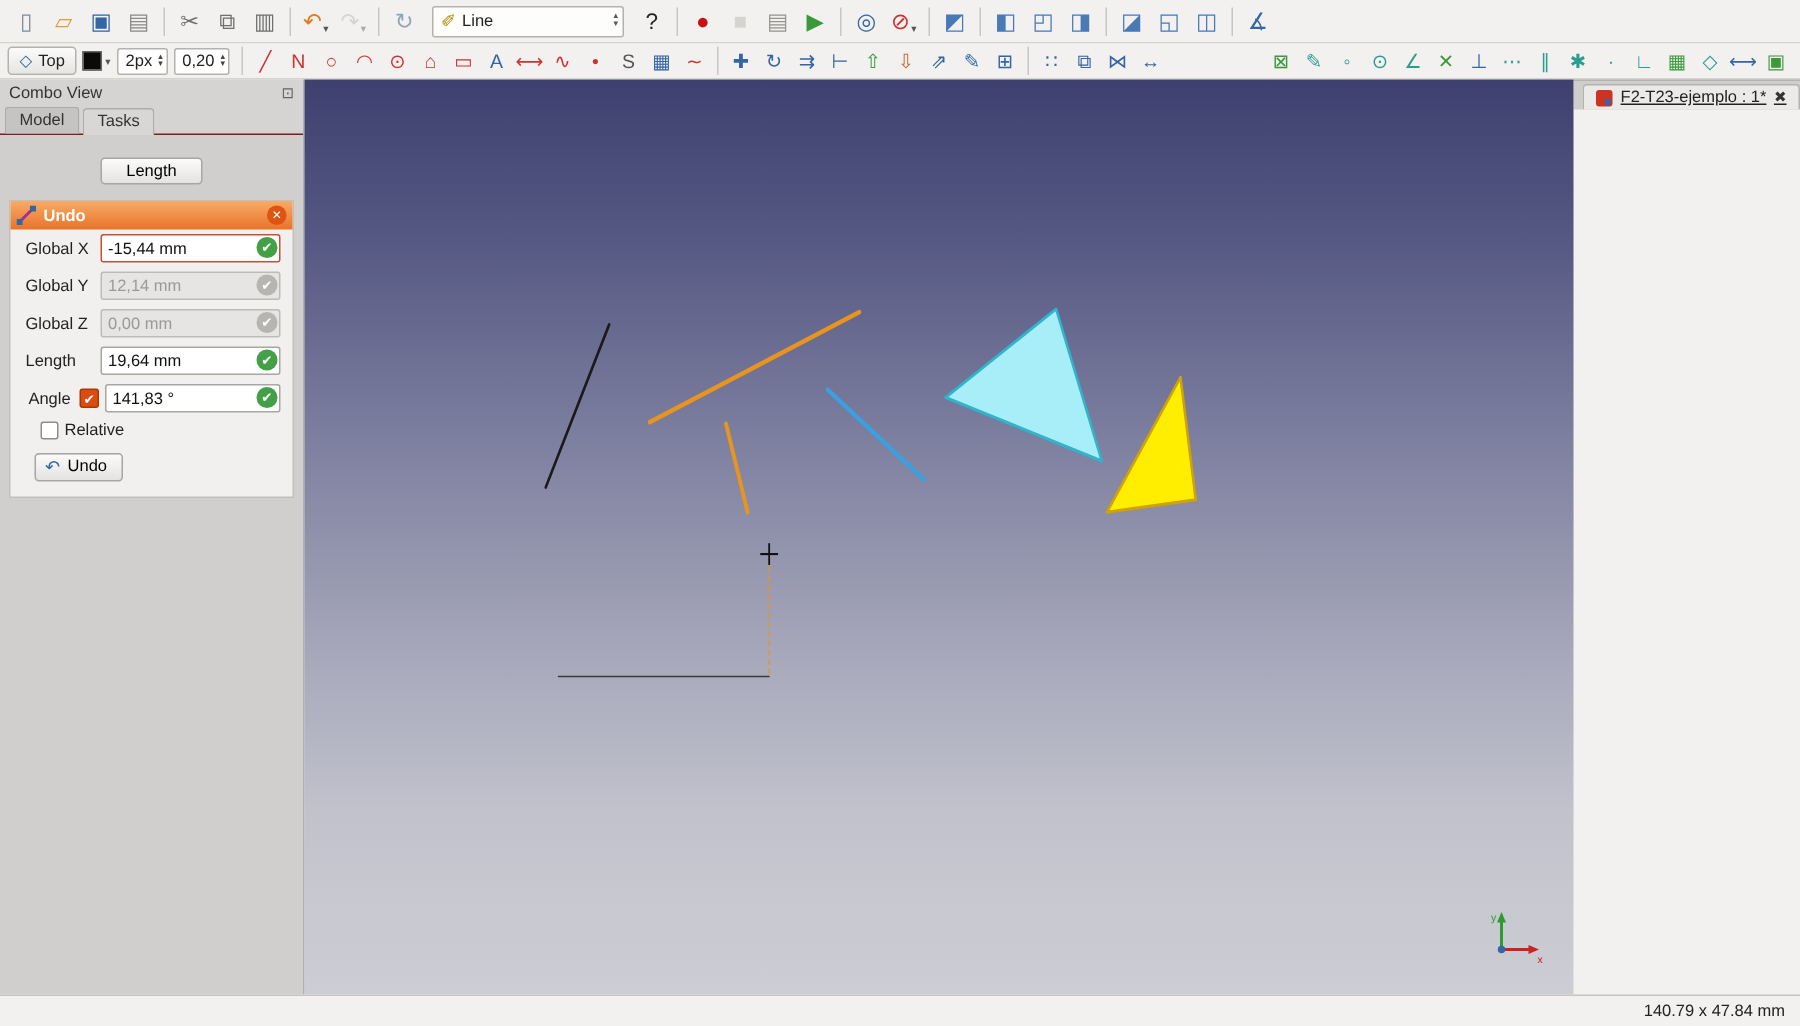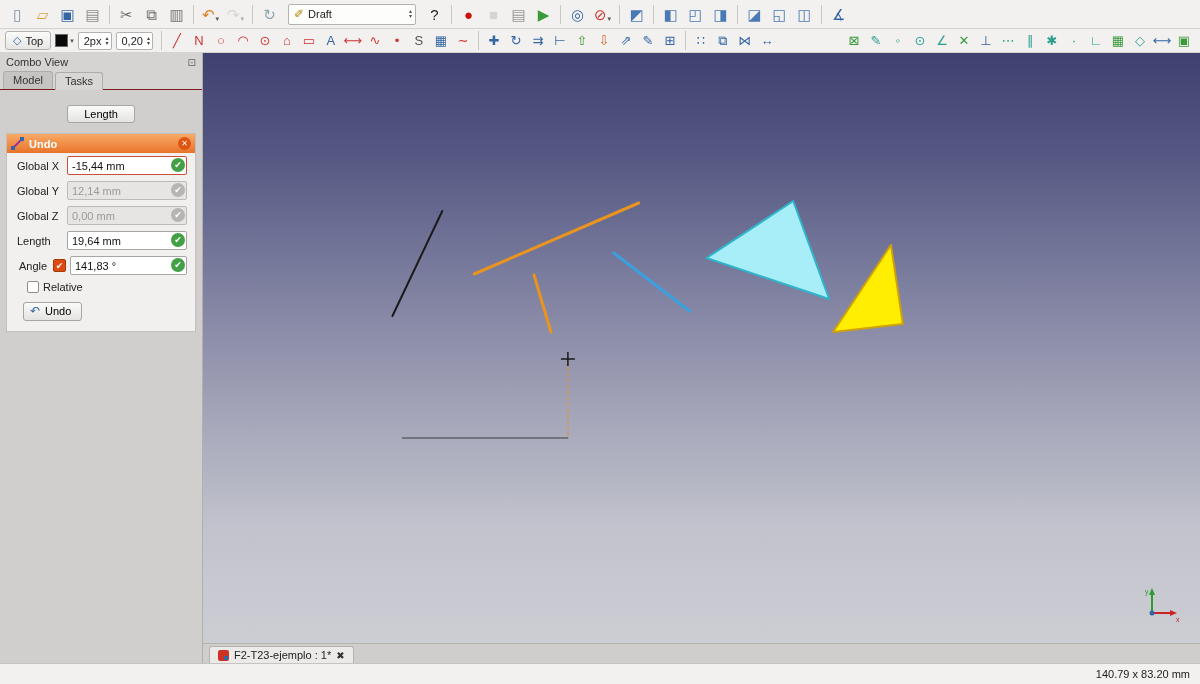--- a/index.html
+++ b/index.html
@@ -54,21 +54,21 @@
   input.fld.hl { border-color:#c94f38; }
   input.fld.off { background:#e6e5e3; color:#9b9a98; border-color:#bdbbb8; }
   .check-badge { position:absolute; right:2px; top:2px; width:14px; height:14px; border-radius:50%; background:#43a047; color:#fff; font-size:9px; line-height:14px; text-align:center; }
   .check-badge.gray { background:#b7b5b2; }
   .angle-cb { width:13px; height:13px; background:#dd4b12; border:1px solid #a33c00; border-radius:2px; color:#fff; font-size:9px; line-height:12px; text-align:center; flex-shrink:0; }
   .cb-row { display:flex; align-items:center; gap:4px; padding:3px 0 3px 20px; font-size:11px; color:#222; }
   .cb { width:12px; height:12px; background:#fff; border:1px solid #8f8d8a; border-radius:2px; }
   .undo-btn { margin:6px 0 4px 16px; display:inline-flex; align-items:center; gap:5px; font-size:11px; padding:1px 10px 2px 6px; border:1px solid #a8a6a3; border-radius:3px; background:linear-gradient(#fbfbfa,#e4e3e1); }
   .undo-glyph { color:#3465a4; font-size:12px; }
 
-  #viewport-col { flex:1; display:flex; flex-direction:column; min-width:0; }
+  #viewport-col { flex:1; display:flex; flex-direction:row; min-width:0;text-decoration:underline; }
   #viewport { flex:1; position:relative; background:linear-gradient(180deg,#3e416f 0%,#565983 18%,#7b7d9e 38%,#a2a3b7 60%,#c1c2cc 80%,#cdced4 100%); }
   #sketch-svg { position:absolute; inset:0; width:100%; height:100%; }
 
   #axis-indicator { position:absolute; right:18px; bottom:20px; }
 
   #doc-tabbar { height:20px; background:#cfcecc; border-top:1px solid #b5b3b0; display:flex; align-items:flex-end; padding-left:6px; }
   .doc-tab { display:flex; align-items:center; gap:5px; background:#eceae8; border:1px solid #b5b3b0; border-bottom:none; border-radius:3px 3px 0 0; font-size:11px; padding:2px 8px; color:#222; }
   .doc-icon { width:11px; height:11px; background:#cc3322; border-radius:2px; position:relative; }
   .doc-icon::after { content:""; position:absolute; right:1px; bottom:1px; width:4px; height:4px; background:#3465a4; }
   .doc-close { font-size:10px; color:#333; font-weight:bold; }
@@ -111,21 +111,21 @@
         <span class="glyph" style="color: rgb(179, 177, 174);">↷</span>
         <span class="dd">▾</span>
       </span>
       <span class="tb-sep"></span>
       <span class="tb-btn">
         <span class="glyph" style="color: rgb(143, 167, 179);">↻</span>
       </span>
     </div>
   <div class="wb-select">
     <span class="glyph" style="color:#b58900;font-size:12px;">✐</span>
-    <span class="wb-label">Draft</span>
+    <span class="wb-label">Line</span>
     <span class="wb-spin">
         <span>▴</span>
         <span>▾</span>
       </span>
   </div>
   <div id="tb1-right" class="tb-group">
       <span class="tb-btn">
         <span class="glyph" style="color: rgb(34, 34, 34);">?</span>
       </span>
       <span class="tb-sep"></span>
@@ -444,14 +444,14 @@
       <div class="doc-tab">
         <span class="doc-icon"></span>
         <span>F2-T23-ejemplo : 1*</span>
         <span class="doc-close">✖</span>
       </div>
     </div>
   </div>
 </div>
 
 <div id="statusbar">
-  <span>140.79 x 83.20 mm</span>
+  <span>140.79 x 47.84 mm</span>
 </div>
 
 </body></html>

